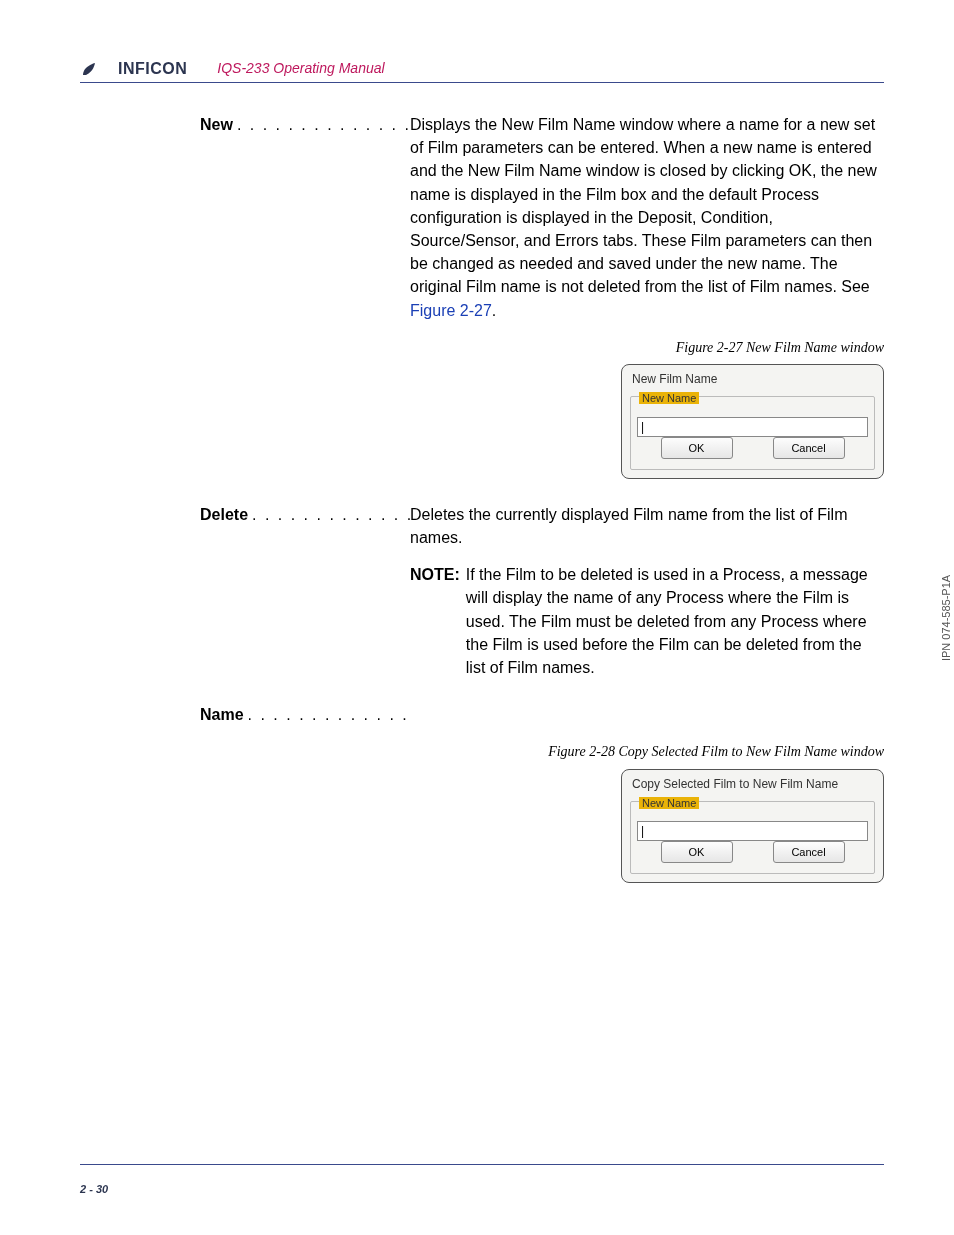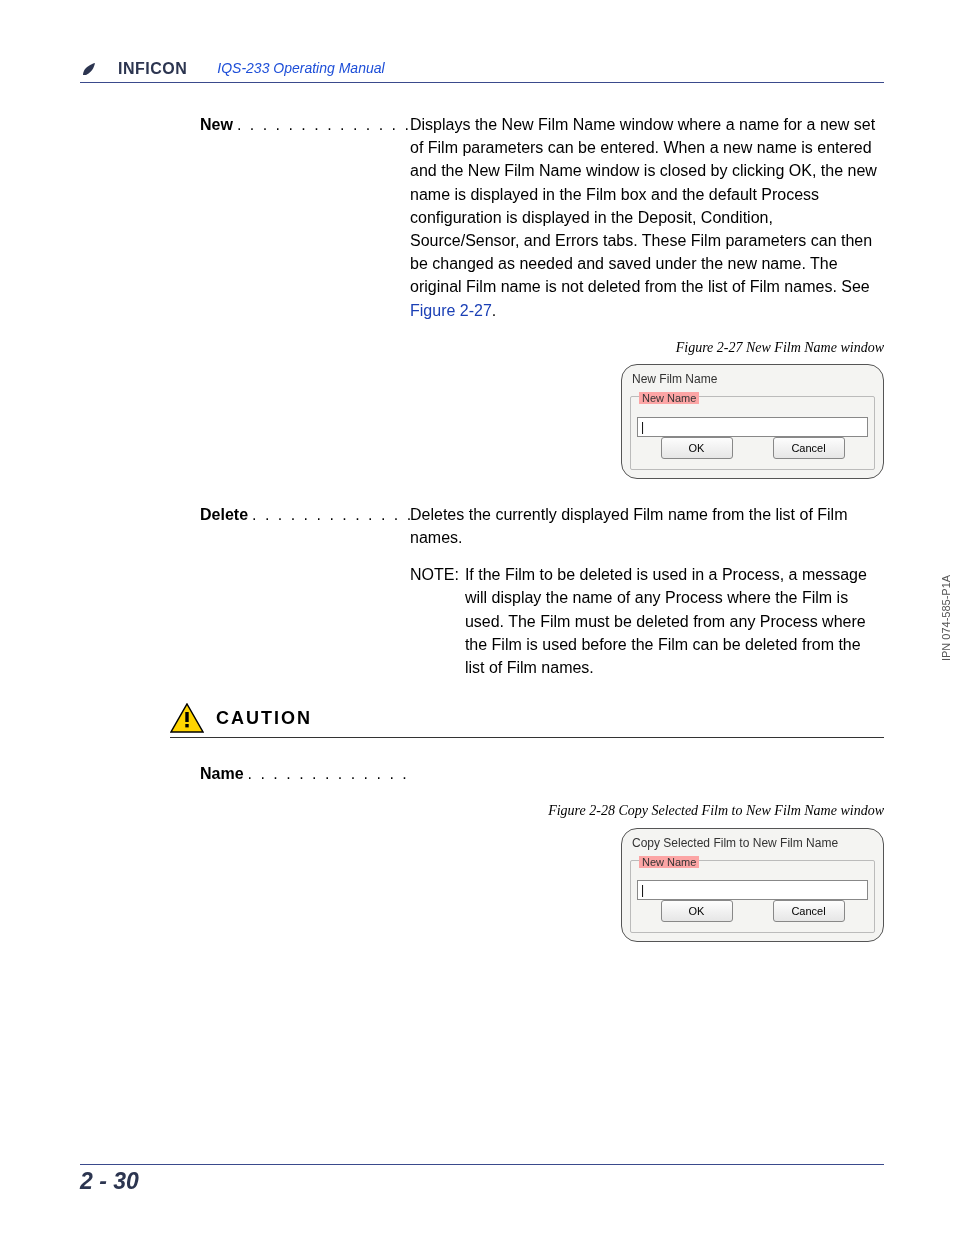--- a/index.html
+++ b/index.html
@@ -33,21 +33,21 @@
     color: #2c3550;
     display: flex;
     align-items: center;
     gap: 20px;
     margin-right: 30px;
   }
   .logo svg { flex: none; }
   .manual-title {
     font-style: italic;
     font-size: 14px;
-    color: #1d4ed8;
+    color: #be185d;
     padding-bottom: 2px;
   }
   .content {
     margin-left: 120px;
     font-size: 16px;
     line-height: 1.45;
   }
   .def-row {
     display: flex;
     margin-bottom: 6px;
@@ -79,21 +79,21 @@
     font-style: italic;
     font-size: 14px;
     text-align: right;
     margin: 16px 0 6px 0;
     font-family: Liberation Serif, serif;
   }
   .dialog-figure {
     margin-left: auto;
     width: 245px;
     border: 1px solid #555;
-    border-radius: 16px;
+    border-radius: 8px;
     background: #f4f4f2;
     padding: 6px 8px 8px 8px;
     font-size: 12px;
     font-family: "Segoe UI", Tahoma, sans-serif;
     color: #333;
     margin-bottom: 24px;
   }
   .dialog-title {
     margin-bottom: 8px;
     padding-left: 2px;
@@ -102,21 +102,21 @@
     border: 1px solid #bbb;
     border-radius: 2px;
     padding: 4px 6px 10px 6px;
     position: relative;
     background: #f4f4f2;
   }
   .dialog-group-label {
     position: relative;
     top: -11px;
     left: 2px;
-    background: #fca5a5;
+    background: #eab308;
     padding: 0 3px;
     font-size: 11px;
     text-align: right;
   }
   .dialog-input {
     margin-top: -6px;
     width: 100%;
     box-sizing: border-box;
     border: 1px solid #888;
     background: #fff;
@@ -136,21 +136,21 @@
     border: 1px solid #888;
     border-radius: 3px;
     background: linear-gradient(#fdfdfd, #e6e6e6);
     cursor: pointer;
   }
   .note-block {
     margin-top: 14px;
     display: flex;
   }
   .note-label {
-    font-weight: normal;
+    font-weight: bold;
     margin-right: 6px;
     white-space: nowrap;
   }
   .note-text { flex: 1; }
   .caution-block {
     margin: 24px 0 24px 0;
   }
   .caution-head {
     display: flex;
     align-items: center;
@@ -171,21 +171,21 @@
     padding: 0 0 10px 56px;
     border-bottom: 1px solid #333;
     margin-bottom: 24px;
   }
   .page-number {
     position: absolute;
     left: 80px;
     bottom: 40px;
     font-style: italic;
     font-weight: bold;
-    font-size: 23px;
+    font-size: 11px;
     color: #2c3550;
     margin-top: 24px;
   }
   .page-number-line {
     position: absolute;
     left: 80px;
     right: 70px;
     bottom: 70px;
     border-top: 1px solid #3a4a8c;
   }
@@ -249,28 +249,20 @@
       <div class="desc-col">
         <span>Deletes the currently displayed Film name from the list of Film names.</span>
         <div class="note-block">
           <span class="note-label">NOTE:</span>
           <span class="note-text">If the Film to be deleted is used in a Process, a message will display the name of any Process where the Film is used. The Film must be deleted from any Process where the Film is used before the Film can be deleted from the list of Film names.</span>
         </div>
       </div>
     </div>
 
     <div class="caution-block">
-      <div class="caution-head">
-        <svg width="34" height="30" viewBox="0 0 34 30">
-          <polygon points="17,1 33,29 1,29" fill="#ffd400" stroke="#000" stroke-width="1.5"></polygon>
-          <rect x="15.3" y="9" width="3.4" height="10" fill="#000"></rect>
-          <rect x="15.3" y="21" width="3.4" height="3.4" fill="#000"></rect>
-        </svg>
-        <span class="caution-title">CAUTION</span>
-      </div>
     </div>
 
     <div class="def-row">
       <div class="term-col">
         <span class="term">Name</span>
         <span class="dots">. . . . . . . . . . . . . . . . . . . . . . . . . . .</span>
       </div>
     </div>
 
     <div class="figure-caption">Figure 2-28  Copy Selected Film to New Film Name window</div>

